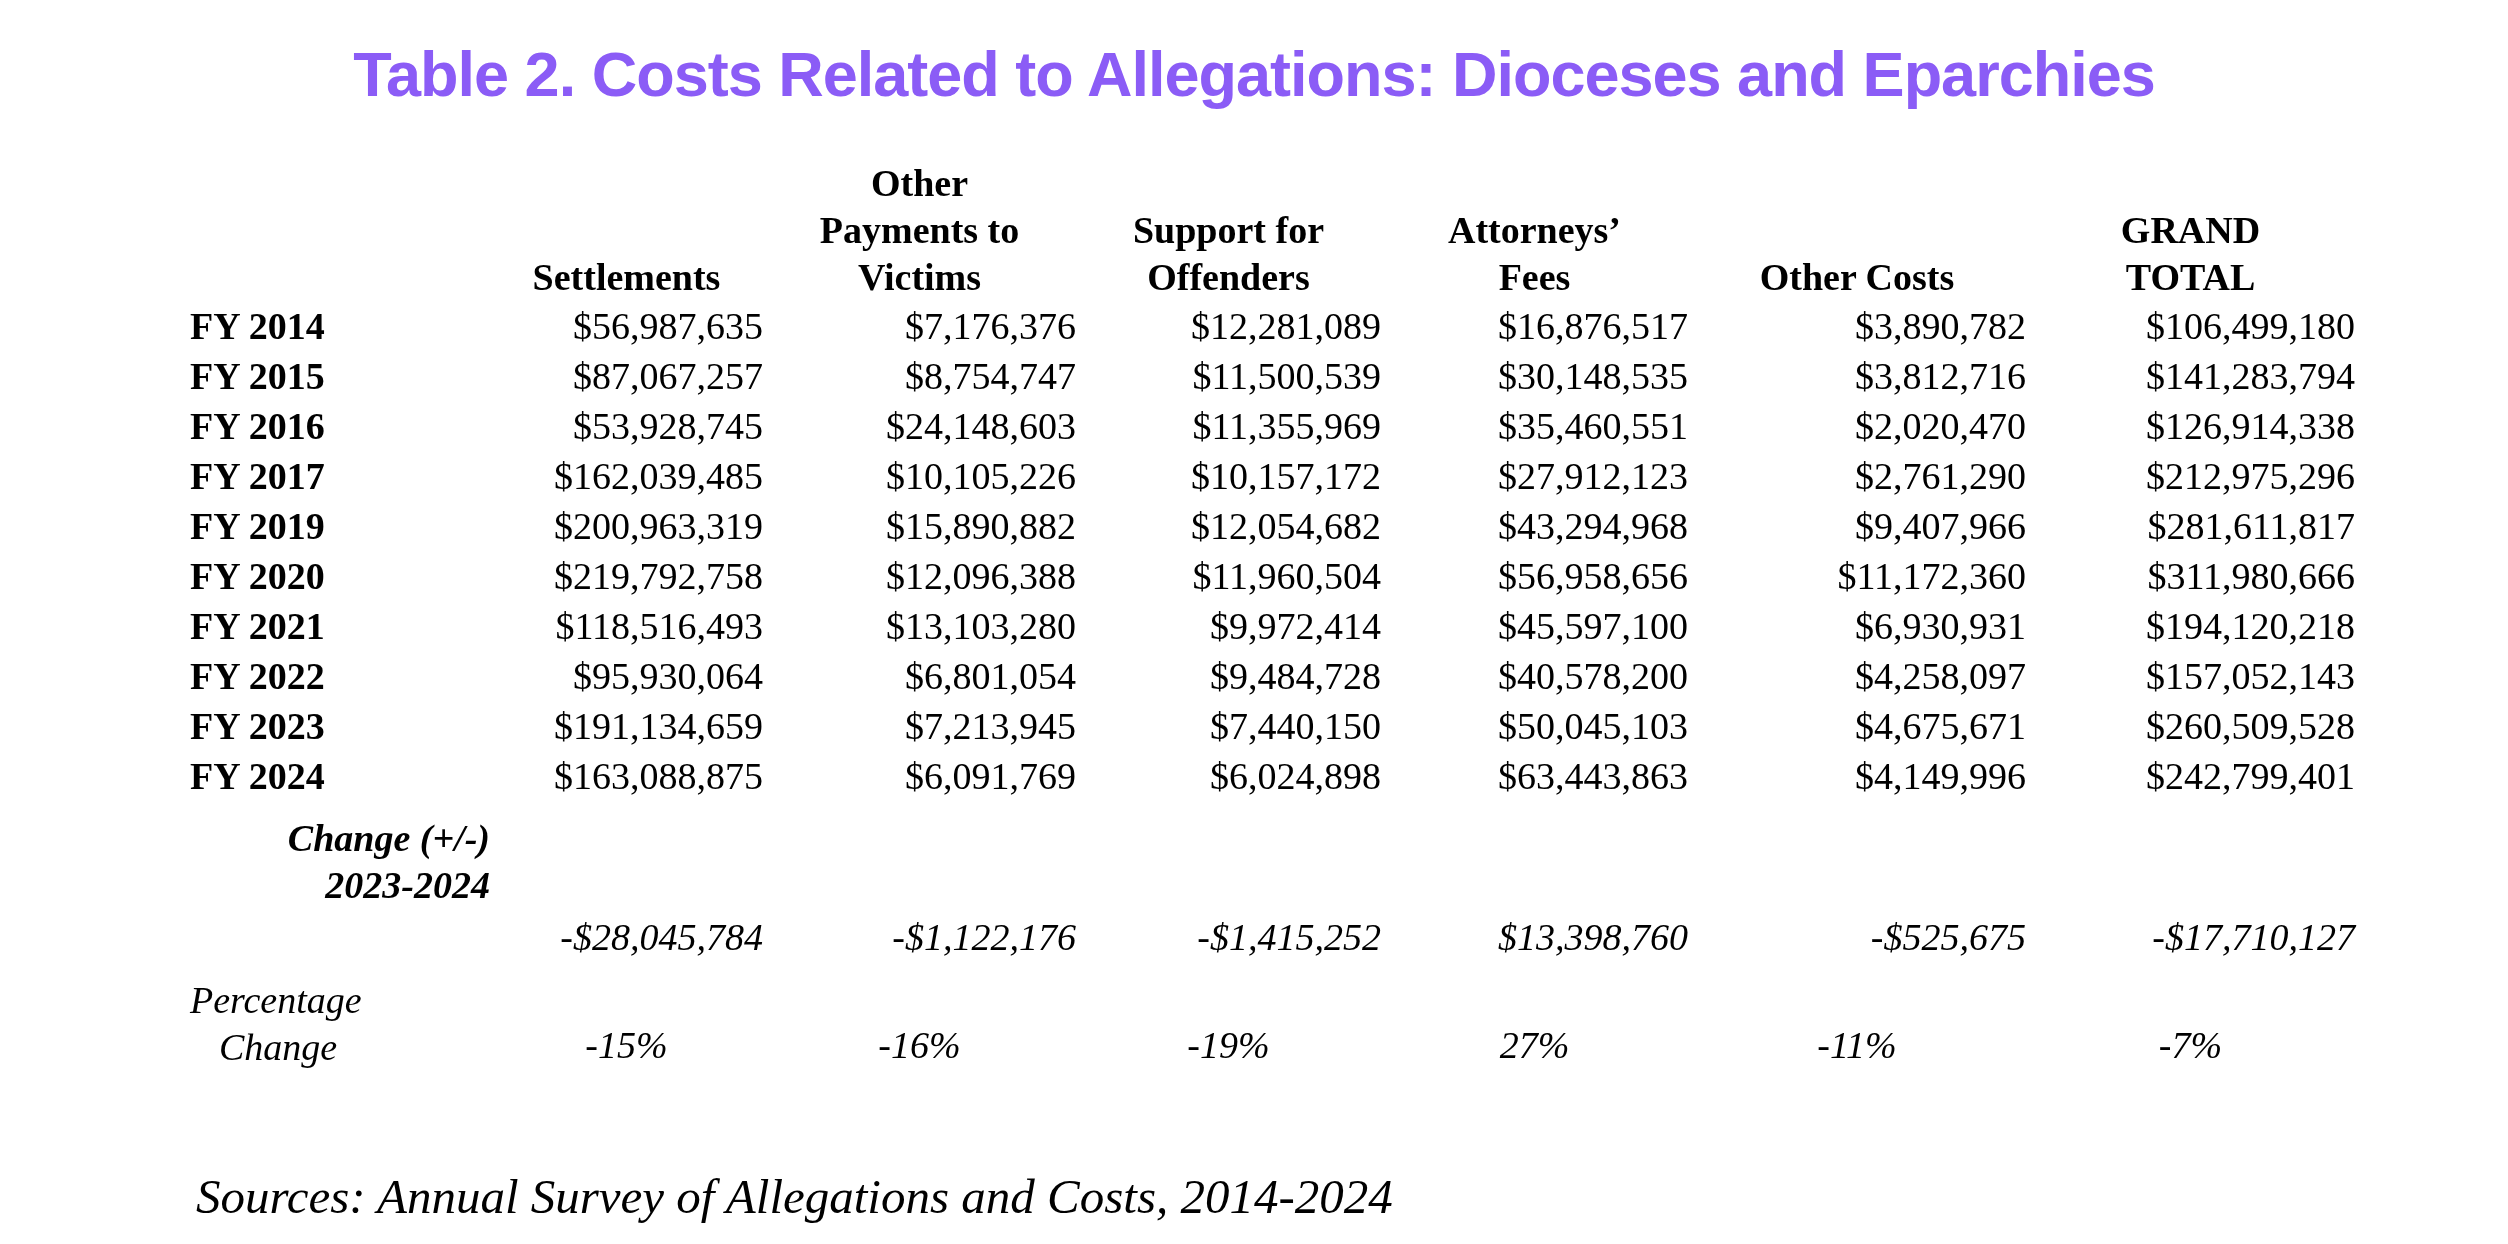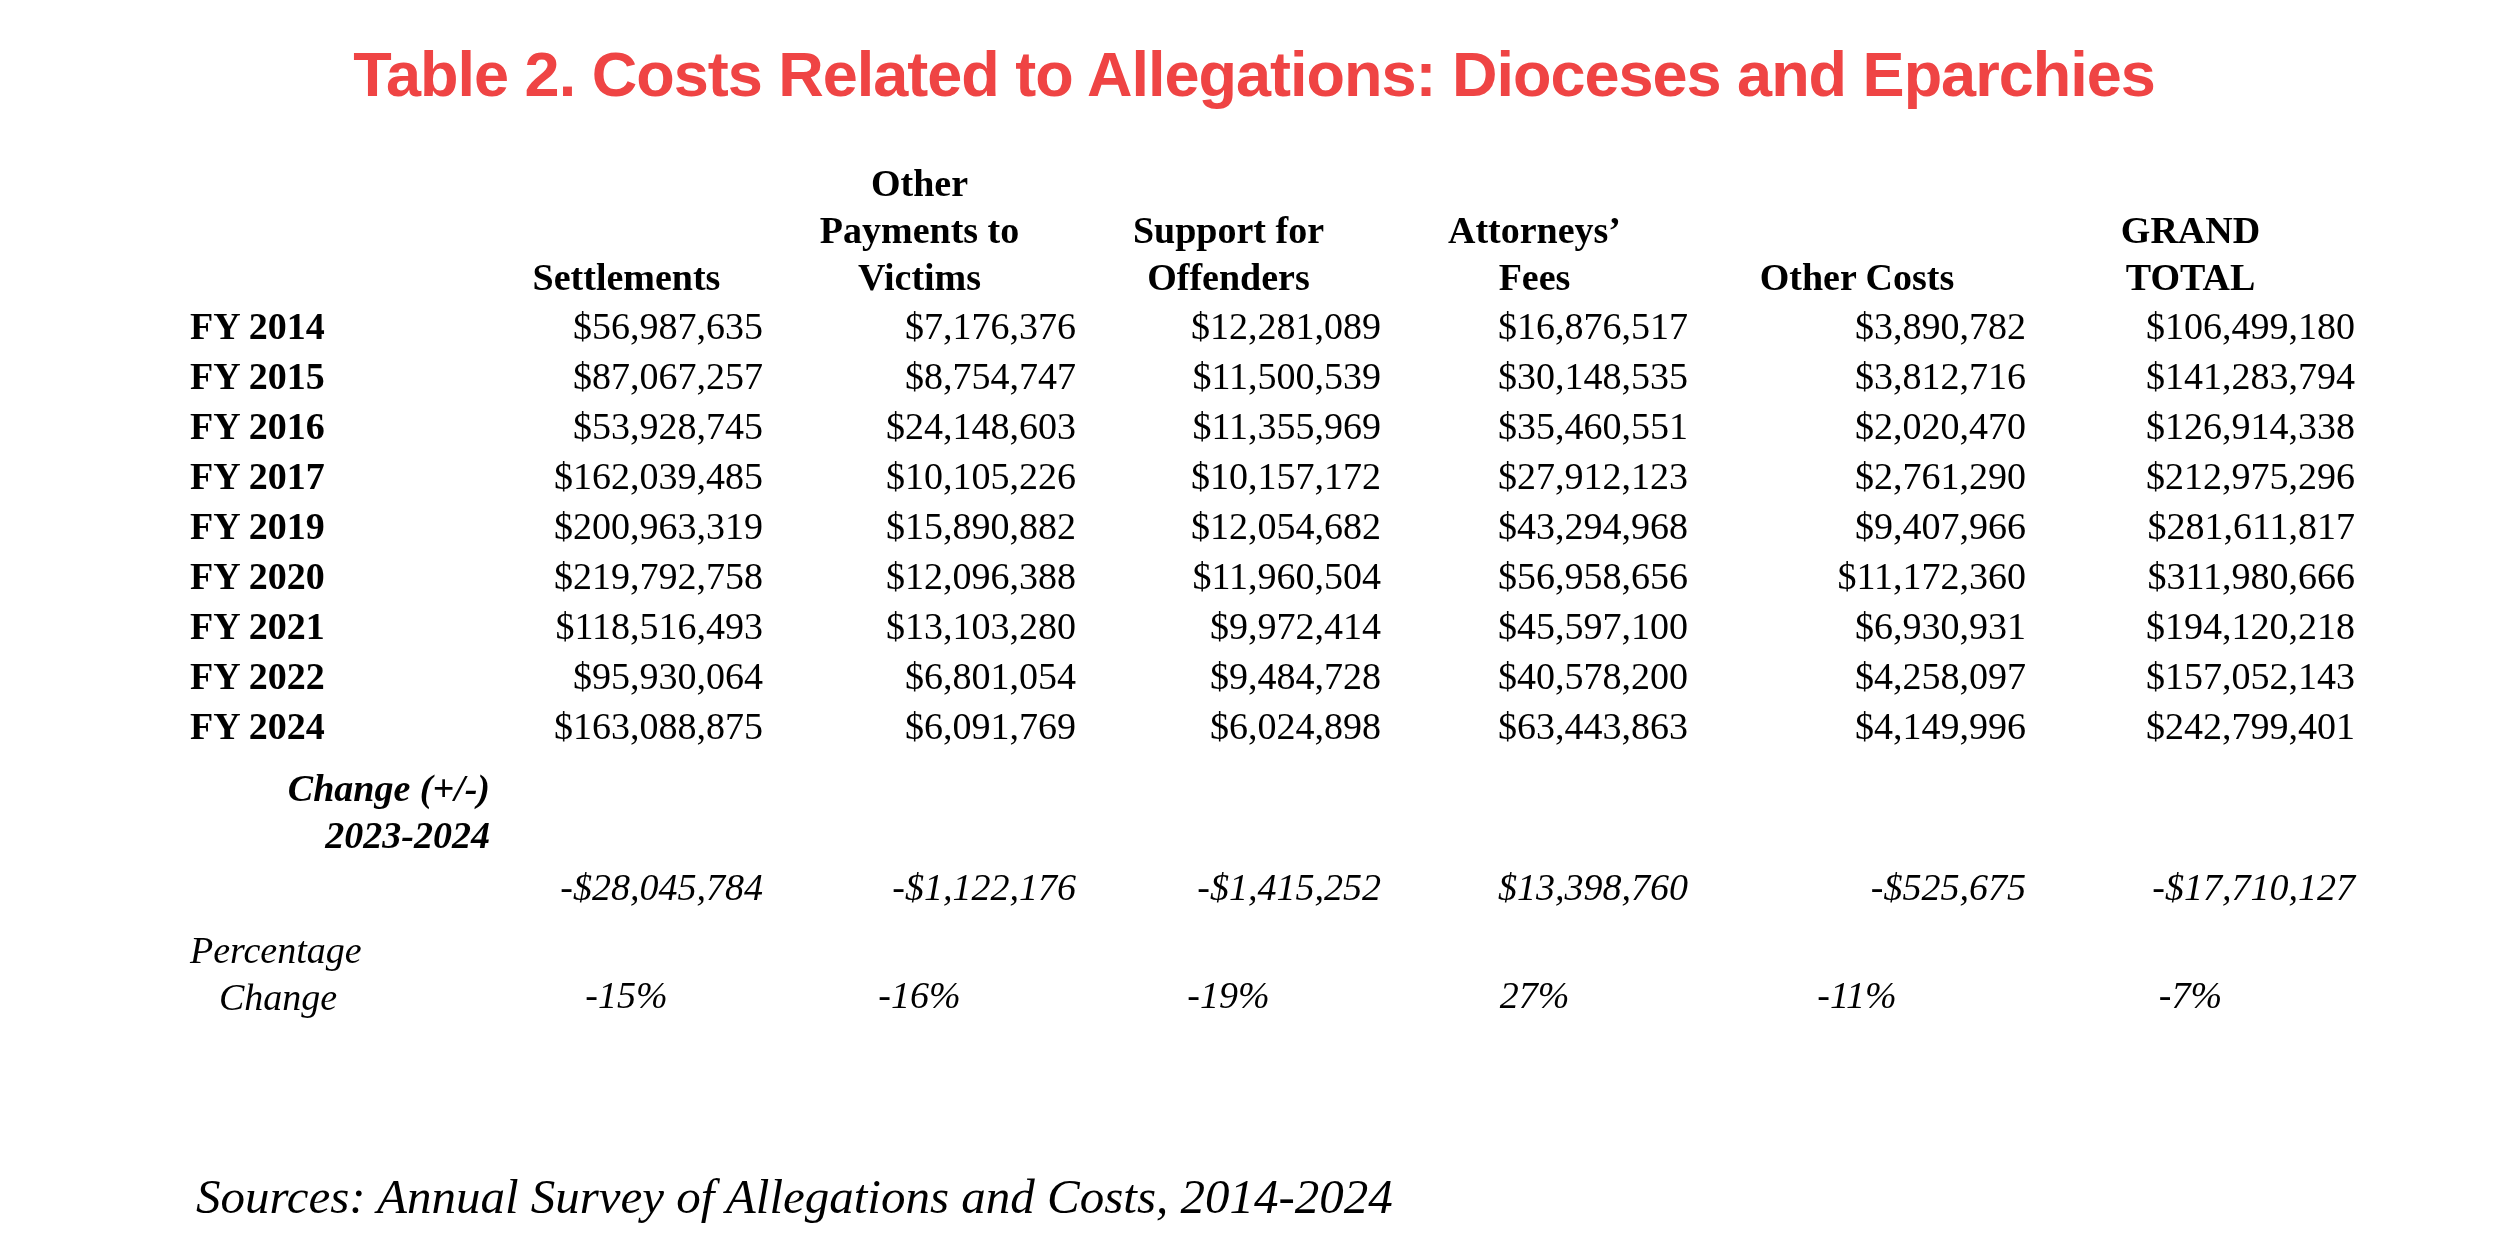--- a/index.html
+++ b/index.html
@@ -54,21 +54,21 @@
     left: 196px;
     top: 1168px;
     font-style: italic;
     font-size: 49px;
   }
 </style>
 </head>
 <body>
 
 <div class="page">
-  <div class="title" style="color: #ef4444;">Table 2. Costs Related to Allegations: Dioceses and Eparchies</div>
+  <div class="title" style="color: #8b5cf6;">Table 2. Costs Related to Allegations: Dioceses and Eparchies</div>
 
   <table class="costs">
     <colgroup>
       <col style="width:300px">
         <col style="width:273px">
         <col style="width:313px">
       <col style="width:305px">
         <col style="width:307px">
         <col style="width:338px">
       <col style="width:329px">
@@ -156,20 +156,29 @@
         <tr>
           <td class="label">FY 2022</td>
           <td class="val">$95,930,064</td>
           <td class="val">$6,801,054</td>
           <td class="val">$9,484,728</td>
           <td class="val">$40,578,200</td>
           <td class="val">$4,258,097</td>
           <td class="val grand">$157,052,143</td>
         </tr>
         <tr>
+          <td class="label">FY 2023</td>
+          <td class="val">$191,134,659</td>
+          <td class="val">$7,213,945</td>
+          <td class="val">$7,440,150</td>
+          <td class="val">$50,045,103</td>
+          <td class="val">$4,675,671</td>
+          <td class="val grand">$260,509,528</td>
+        </tr>
+        <tr>
           <td class="label">FY 2024</td>
           <td class="val">$163,088,875</td>
           <td class="val">$6,091,769</td>
           <td class="val">$6,024,898</td>
           <td class="val">$63,443,863</td>
           <td class="val">$4,149,996</td>
           <td class="val grand">$242,799,401</td>
         </tr>
         <tr class="changelabel">
           <td class="label">

